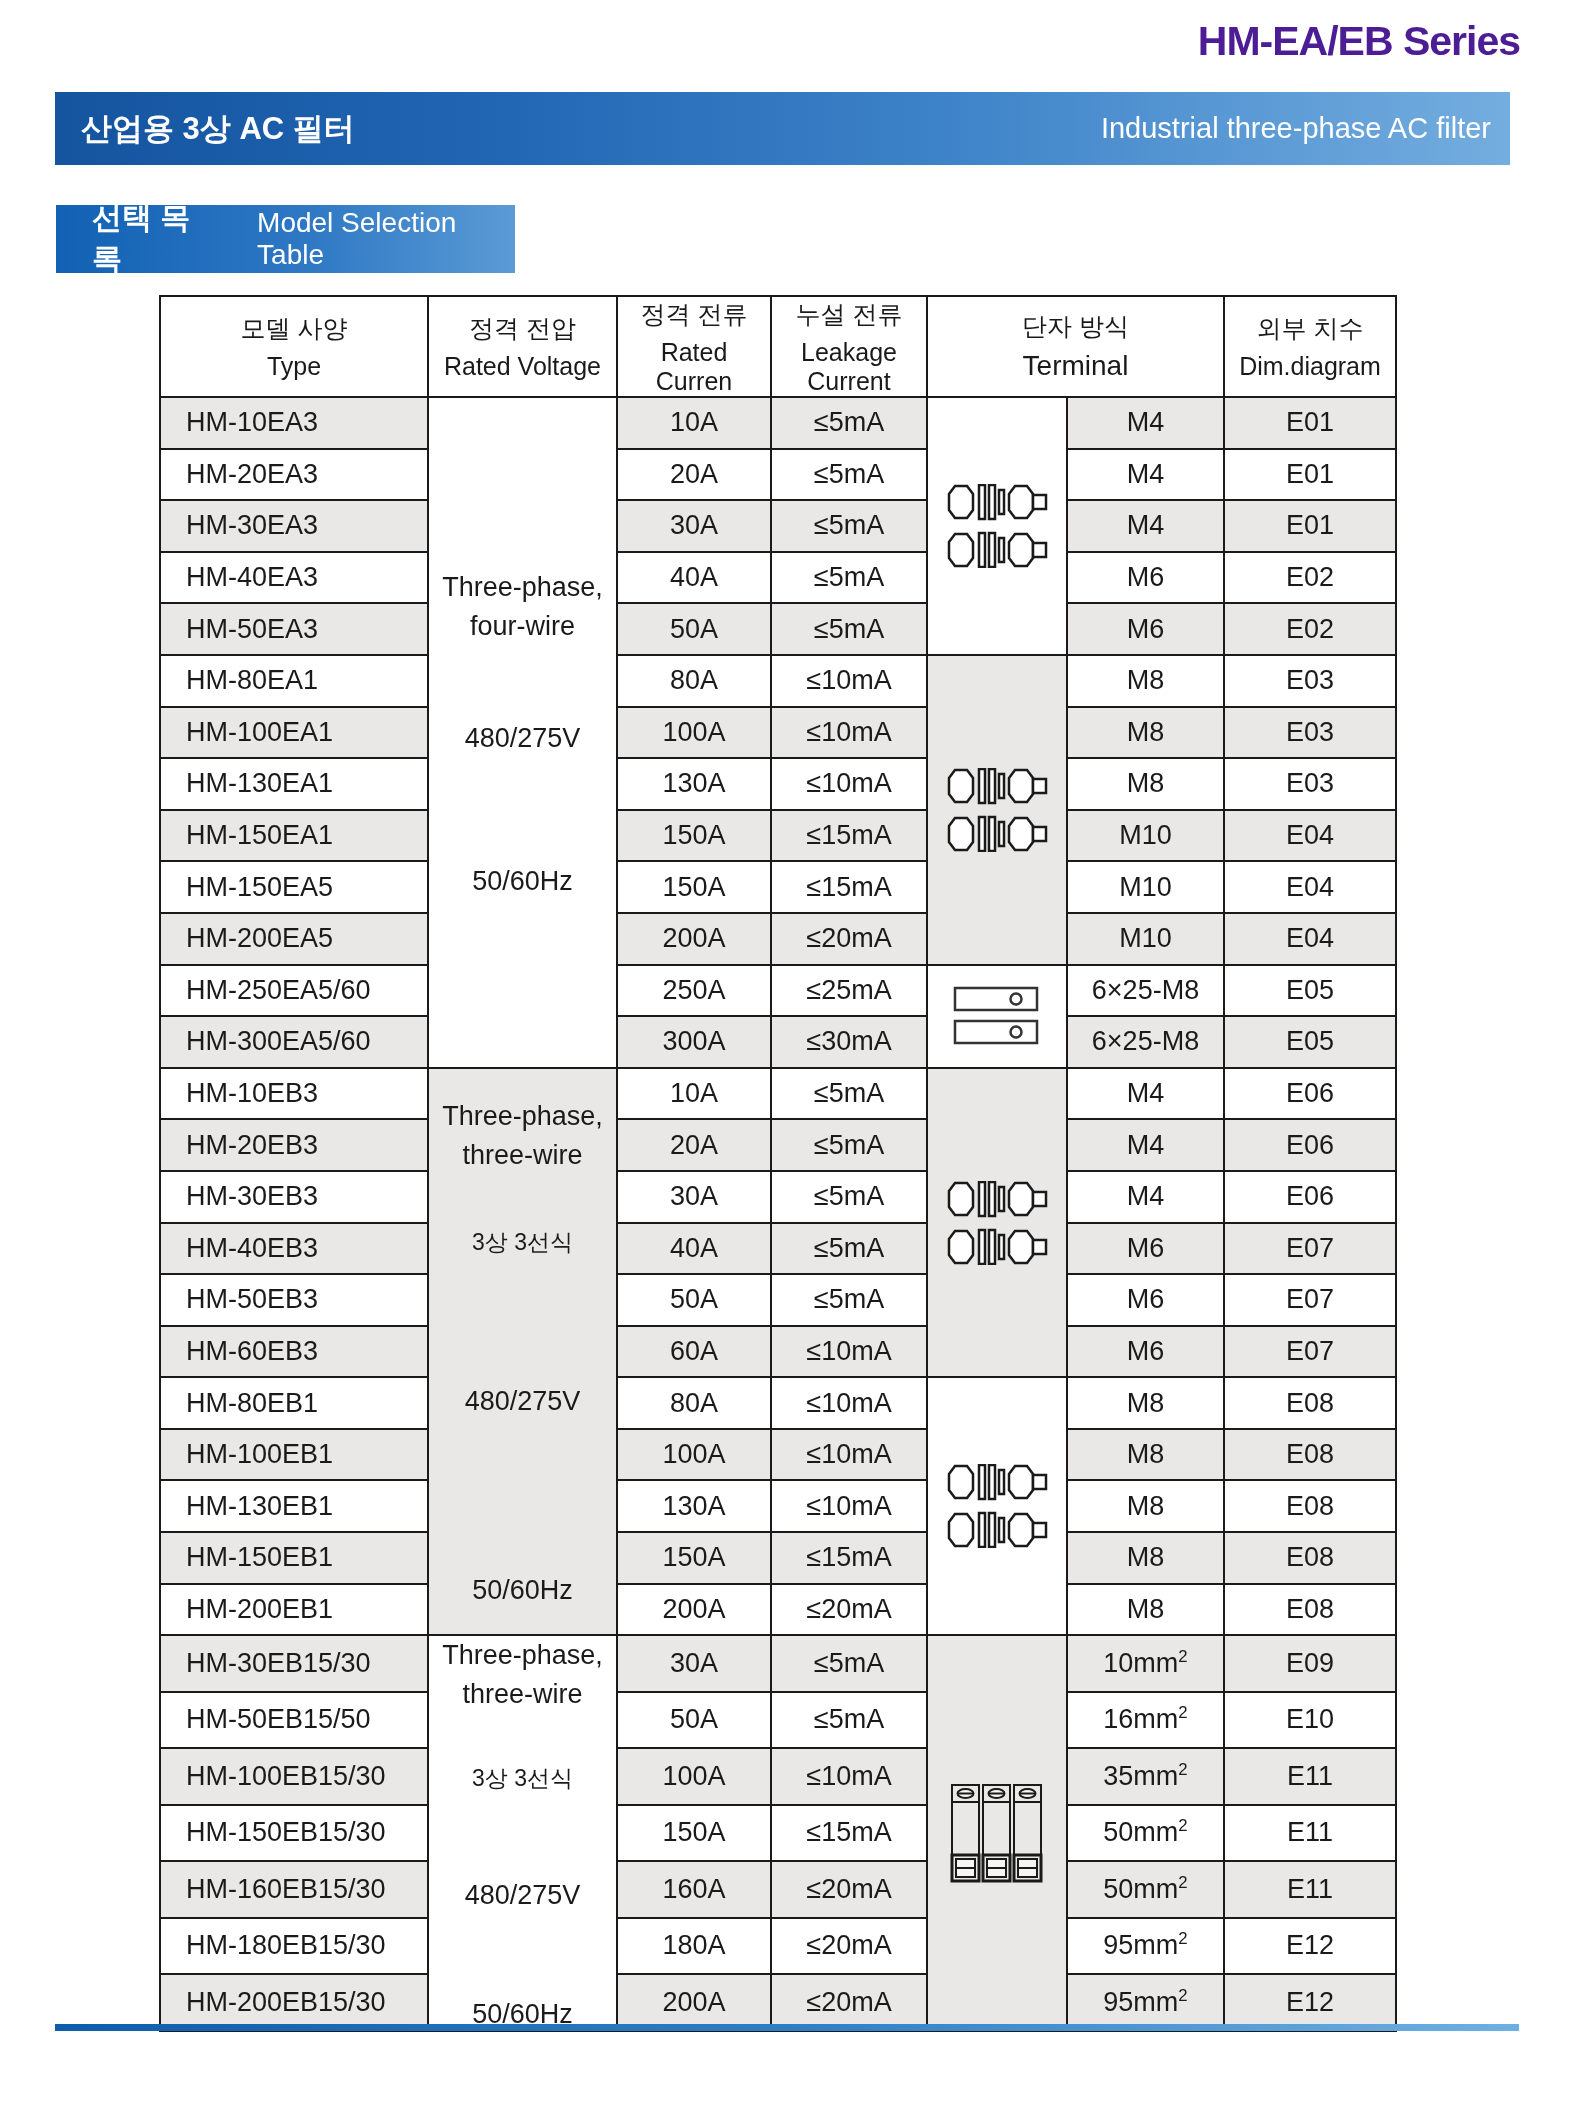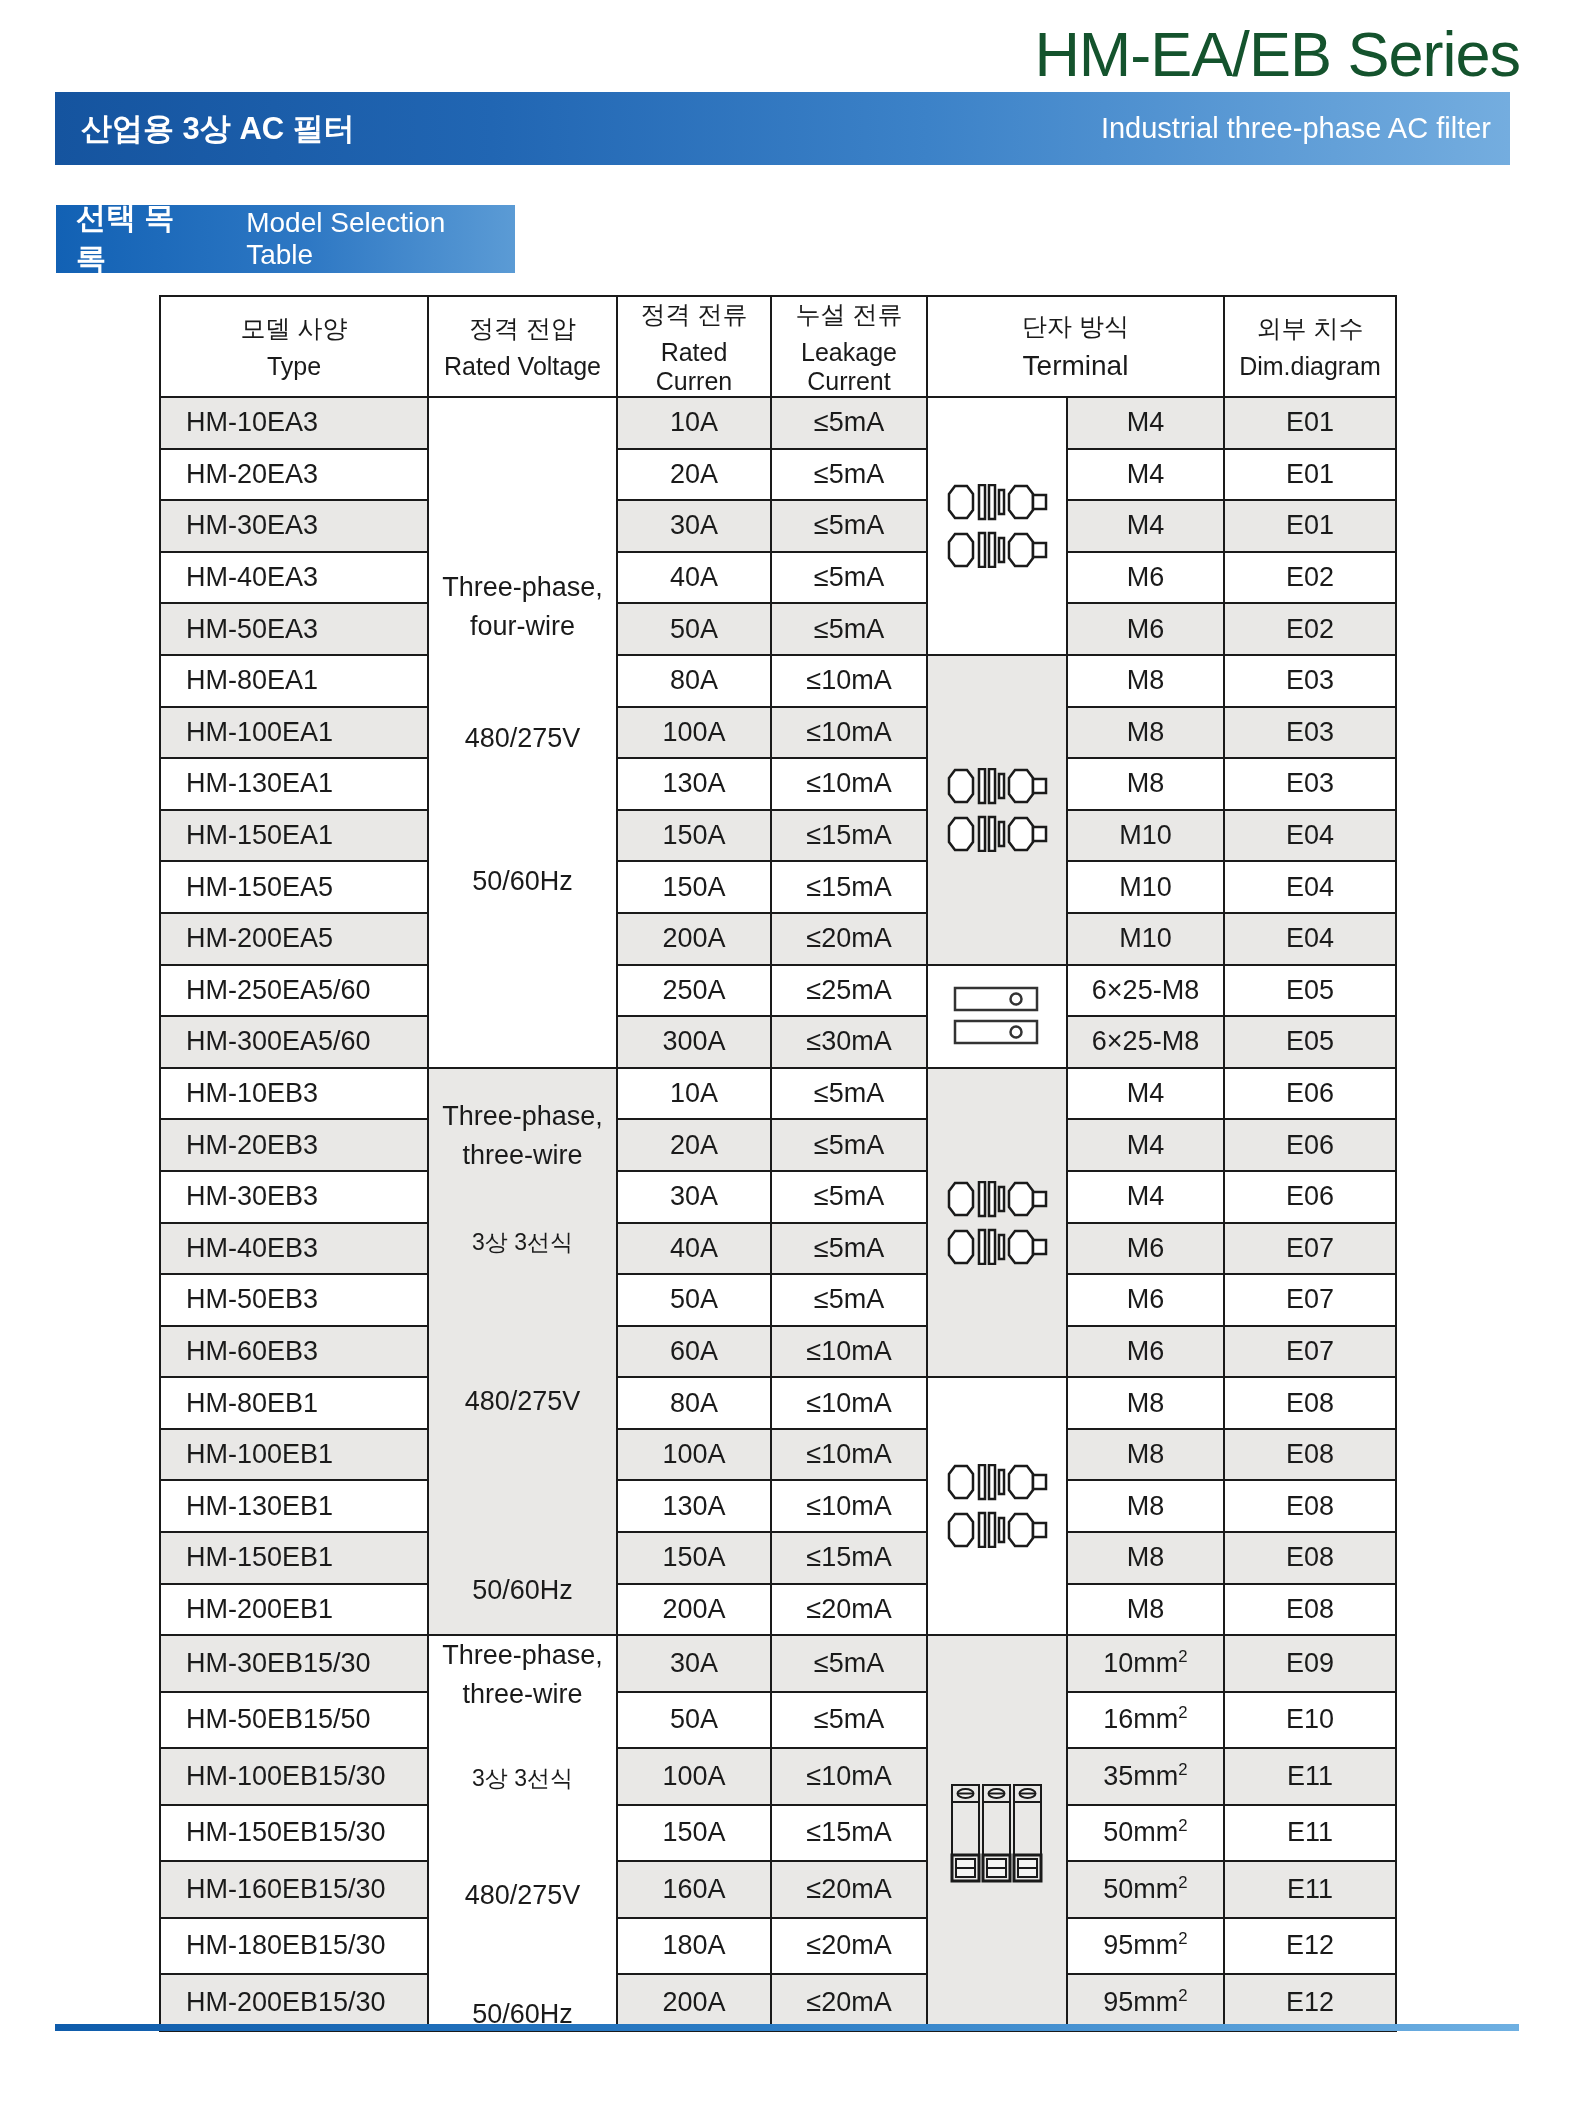--- a/index.html
+++ b/index.html
@@ -1,31 +1,31 @@
 <!DOCTYPE html>
 <html><head>
 <meta charset="utf-8">
 <style>
   html,body{margin:0;padding:0;background:#ffffff;}
   .page{position:relative;width:1576px;height:2107px;background:#fff;overflow:hidden;
         font-family:"Liberation Sans","DejaVu Sans",sans-serif;color:#1a1a1a;}
 
-  .series-title{position:absolute;top:18px;right:56px;font-size:63px;font-weight:400;
-                color:#14532d;letter-spacing:-1px;}
+  .series-title{position:absolute;top:18px;right:56px;font-size:41px;font-weight:700;
+                color:#4c1d95;letter-spacing:-1px;}
 
   .banner{position:absolute;left:55px;top:92px;width:1455px;height:73px;
           background:linear-gradient(90deg,#15549f 0%,#2166b3 30%,#3c82c8 60%,#74addf 100%);
           display:flex;align-items:center;justify-content:space-between;}
   .banner .ko{font-size:31px;font-weight:bold;color:#fff;padding-left:26px;}
   .banner .en{font-size:29px;color:#fff;padding-right:19px;}
 
   .section-bar{position:absolute;left:56px;top:205px;width:459px;height:68px;
           background:linear-gradient(90deg,#1261b4 0%,#2e78c4 55%,#5b9bd5 100%);
           display:flex;align-items:center;}
-  .section-bar .ko{font-size:30px;font-weight:bold;color:#fff;padding-left:20px;}
+  .section-bar .ko{font-size:30px;font-weight:bold;color:#fff;padding-left:36px;}
   .section-bar .en{font-size:28px;color:#fff;margin-left:44px;}
 
   table.model-table{position:absolute;left:159px;top:295px;border-collapse:collapse;
           table-layout:fixed;border:1px solid #84cc16;}
   .model-table th,.model-table td{border:2px solid #1a1a1a;padding:0;font-weight:normal;
           text-align:center;vertical-align:middle;overflow:hidden;}
   .model-table th{height:99px;}
   .model-table td{height:49.6px;font-size:27px;}
   .hdr .ko{font-size:25px;}
   .hdr .en{font-size:25px;margin-top:7px;line-height:1.15;}

